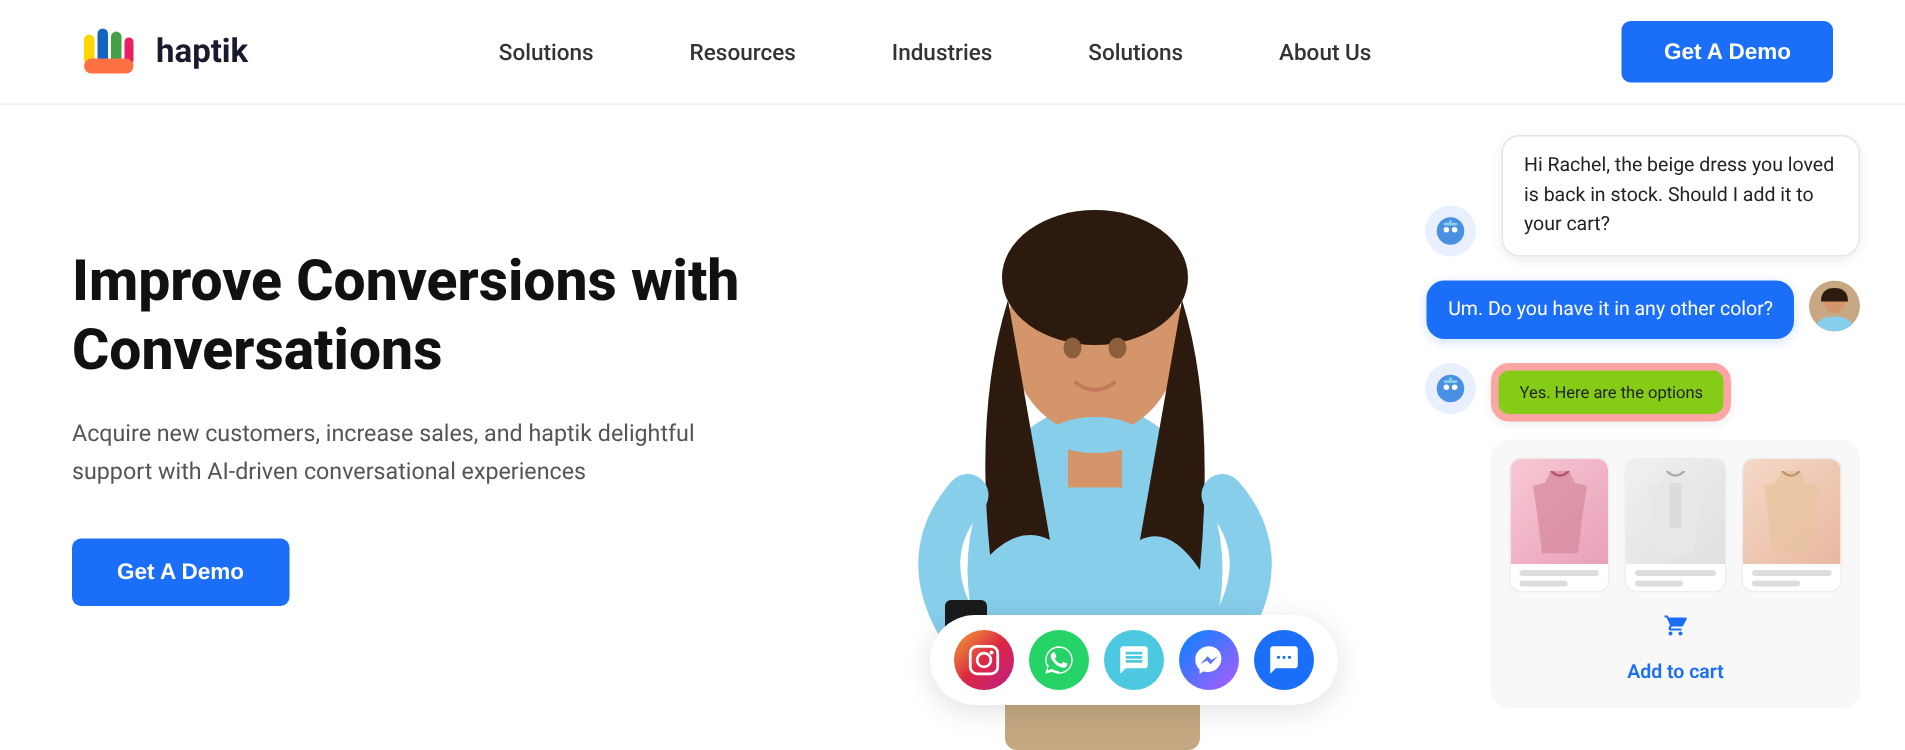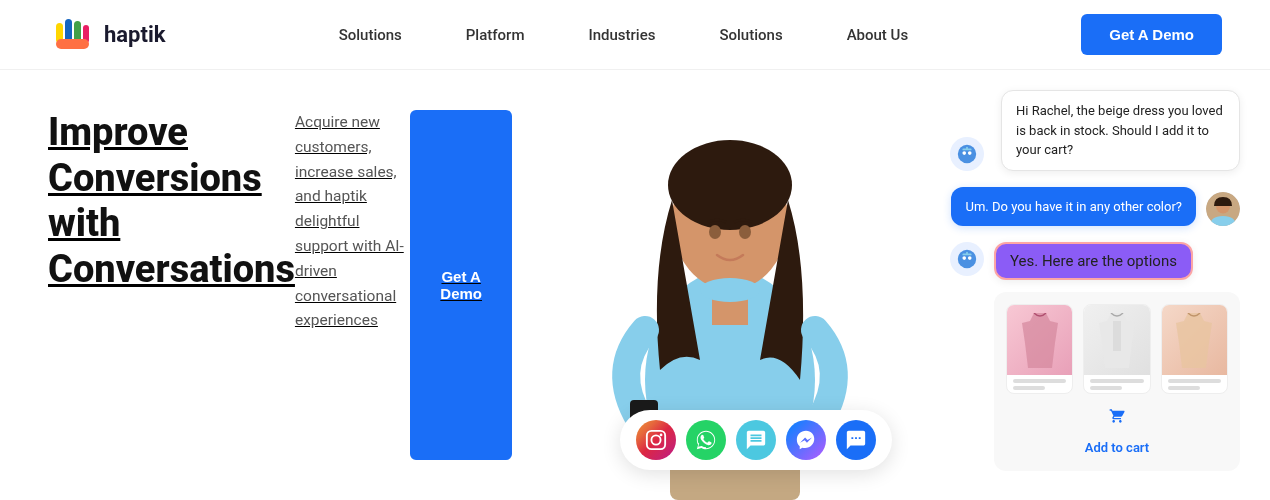--- a/index.html
+++ b/index.html
@@ -64,23 +64,23 @@
       width: 100%;
       height: calc(500px - 70px);
       position: relative;
       overflow: hidden;
     }
 
     
     .hero-left {
       flex: 0 0 560px;
       display: flex;
+      flex-direction: column;
       justify-content: center;
       padding: 40px 48px;
-      text-decoration: underline;
     }
     .hero-title {
       font-size: 38px;
       font-weight: 800;
       color: #111;
       line-height: 1.2;
       margin-bottom: 20px;
     }
     .hero-subtitle {
       font-size: 15.5px;
@@ -149,21 +149,21 @@
       border-radius: 12px;
       padding: 10px 14px;
       font-size: 13px;
       color: #222;
       line-height: 1.5;
       box-shadow: 0 2px 8px rgba(0,0,0,0.07);
     }
 
     .chat-bubble-user {
       display: flex;
-      align-items: flex-end;
+      align-items: flex-start;
       justify-content: flex-end;
       gap: 10px;
       margin-bottom: 16px;
     }
     .bubble-text-user {
       background: #1a6ef7;
       color: #fff;
       border-radius: 12px;
       padding: 10px 14px;
       font-size: 13px;
@@ -183,25 +183,25 @@
       font-size: 14px;
     }
 
     .chat-bot-options {
       display: flex;
       align-items: flex-start;
       gap: 10px;
       margin-bottom: 12px;
     }
     .options-bubble {
-      background: #8b5cf6;
-      border: 2px solid #fca5a5;
+      background: #84cc16;
+      border: 5px solid #fca5a5;
       border-radius: 12px;
       padding: 8px 14px;
-      font-size: 15px;
+      font-size: 11px;
       color: #222;
       box-shadow: 0 2px 8px rgba(0,0,0,0.07);
     }
 
     
     .product-cards {
       background: #f8f8f8;
       border-radius: 12px;
       padding: 12px;
       margin-left: 44px;
@@ -317,21 +317,21 @@
         <rect x="35" y="14" width="6" height="18" rx="3" fill="#E91E63"></rect>
 
         <rect x="8" y="28" width="33" height="10" rx="5" fill="#FF7043"></rect>
       </g>
     </svg>
     <span class="logo-text">haptik</span>
   </a>
 
   <nav>
     <a href="#">Solutions</a>
-    <a href="#">Platform</a>
+    <a href="#">Resources</a>
     <a href="#">Industries</a>
     <a href="#">Solutions</a>
     <a href="#">About Us</a>
   </nav>
 
   <button class="btn-demo-header">Get A Demo</button>
 </header>
 
 <section class="hero">
 

